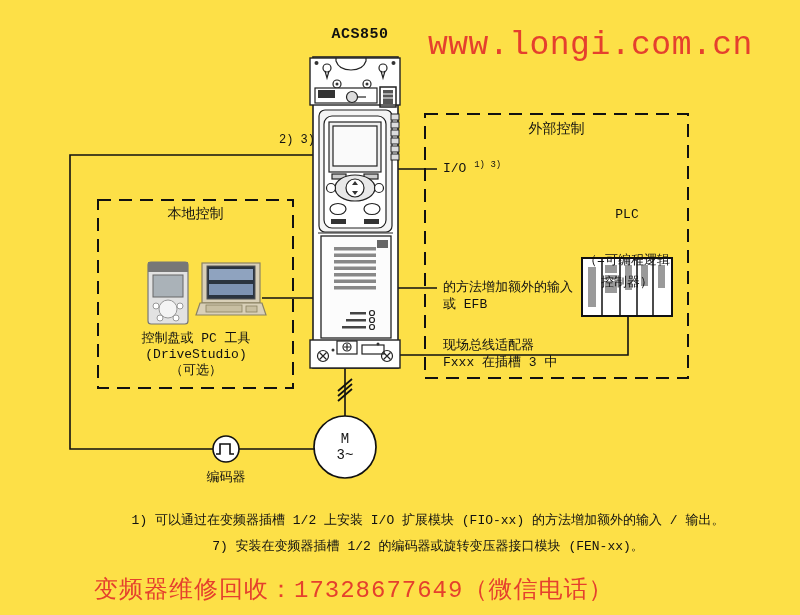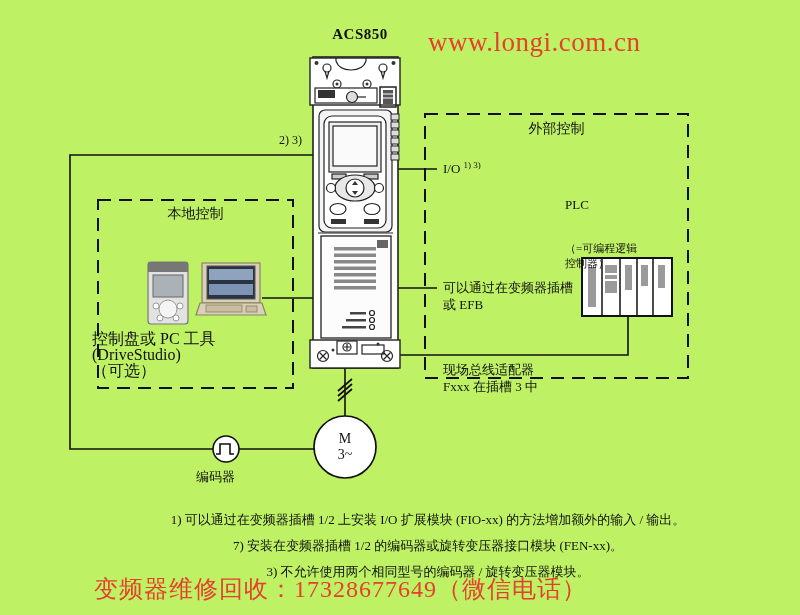--- a/index.html
+++ b/index.html
@@ -1,33 +1,33 @@
 <!DOCTYPE html>
 <html><head>
 <meta charset="utf-8">
 <style>
   html,body{margin:0;padding:0;background:#ffffff;}
-  #page{position:relative;width:800px;height:615px;background:#bef264;overflow:hidden;
-        font-family:Liberation Serif, serif;color:#111;}
+  #page{position:relative;width:800px;height:615px;background:#fde047;overflow:hidden;
+        font-family:Liberation Mono, monospace;color:#111;}
   #diagram-svg{position:absolute;left:0;top:0;width:800px;height:615px;}
   .abs{position:absolute;}
   .model-title{left:318px;top:26px;width:84px;text-align:center;font-size:15px;font-weight:bold;letter-spacing:.5px;}
-  .site-url{left:428px;top:27px;font-size:27px;color:#e5402d;letter-spacing:.5px;}
+  .site-url{left:428px;top:27px;font-size:33px;color:#e5402d;letter-spacing:.5px;}
   .slot-note{left:279px;top:133px;font-size:12px;}
   .ext-title{left:425px;top:120px;width:263px;text-align:center;font-size:14px;}
   .loc-title{left:98px;top:205px;width:195px;text-align:center;font-size:14px;}
   .io-label{left:443px;top:160px;font-size:13px;}
   .io-label sup{font-size:9px;}
-  .plc-block{left:565px;top:197px;width:124px;text-align:left;}
+  .plc-block{left:565px;top:207px;width:124px;text-align:center;}
   .plc-name{font-size:13px;margin-bottom:2px;}
-  .plc-sub{font-size:11px;line-height:15px;white-space:pre-line;margin-top:28px;}
+  .plc-sub{font-size:13px;line-height:22px;white-space:pre-line;margin-top:28px;}
   .d2d-label{left:443px;top:279px;font-size:13px;line-height:17px;white-space:pre-line;}
-  .fbus-label{left:443px;top:337px;font-size:13px;line-height:17px;white-space:pre-line;margin-top:24px;}
-  .tools-label{left:92px;top:331px;width:192px;text-align:left;font-size:16px;line-height:16px;white-space:pre-line;}
-  .enc-label{left:196px;top:468px;width:60px;text-align:left;font-size:13px;}
+  .fbus-label{left:443px;top:337px;font-size:13px;line-height:17px;white-space:pre-line;}
+  .tools-label{left:100px;top:331px;width:192px;text-align:center;font-size:13px;line-height:16px;white-space:pre-line;}
+  .enc-label{left:196px;top:468px;width:60px;text-align:center;font-size:13px;}
   .motor-label{left:325px;top:431px;width:40px;text-align:center;font-size:14px;line-height:16px;white-space:pre-line;}
   .footnotes{left:78px;top:511px;width:700px;font-size:13px;}
   .footnotes div{margin-bottom:8px;text-align:center;}
   .service-line{left:94px;top:573px;font-size:24px;color:#e5402d;letter-spacing:1px;}
 </style>
 </head>
 <body>
 
 <div id="page">
 
@@ -178,31 +178,30 @@
     <span>I/O</span>
     <sup>1) 3)</sup>
   </div>
 
   <div class="abs plc-block">
     <div class="plc-name">PLC</div>
     <div class="plc-sub">（=可编程逻辑
 控制器）</div>
   </div>
 
-  <div class="abs d2d-label">可以通过在变频器插槽
+  <div class="abs d2d-label">的方法增加额外的输入
 或 EFB</div>
   <div class="abs fbus-label">现场总线适配器
 Fxxx 在插槽 3 中</div>
   <div class="abs tools-label">控制盘或 PC 工具 (DriveStudio)
 （可选）</div>
   <div class="abs enc-label">编码器</div>
   <div class="abs motor-label">M
 3~</div>
 
   <div class="abs footnotes">
     <div>1) 可以通过在变频器插槽 1/2 上安装 I/O 扩展模块 (FIO-xx) 的方法增加额外的输入 / 输出。</div>
     <div>7) 安装在变频器插槽 1/2 的编码器或旋转变压器接口模块 (FEN-xx)。</div>
-    <div>3) 不允许使用两个相同型号的编码器 / 旋转变压器模块。</div>
   </div>
 
   <div class="abs service-line">变频器维修回收：17328677649（微信电话）</div>
 
 </div>
 
 </body></html>

